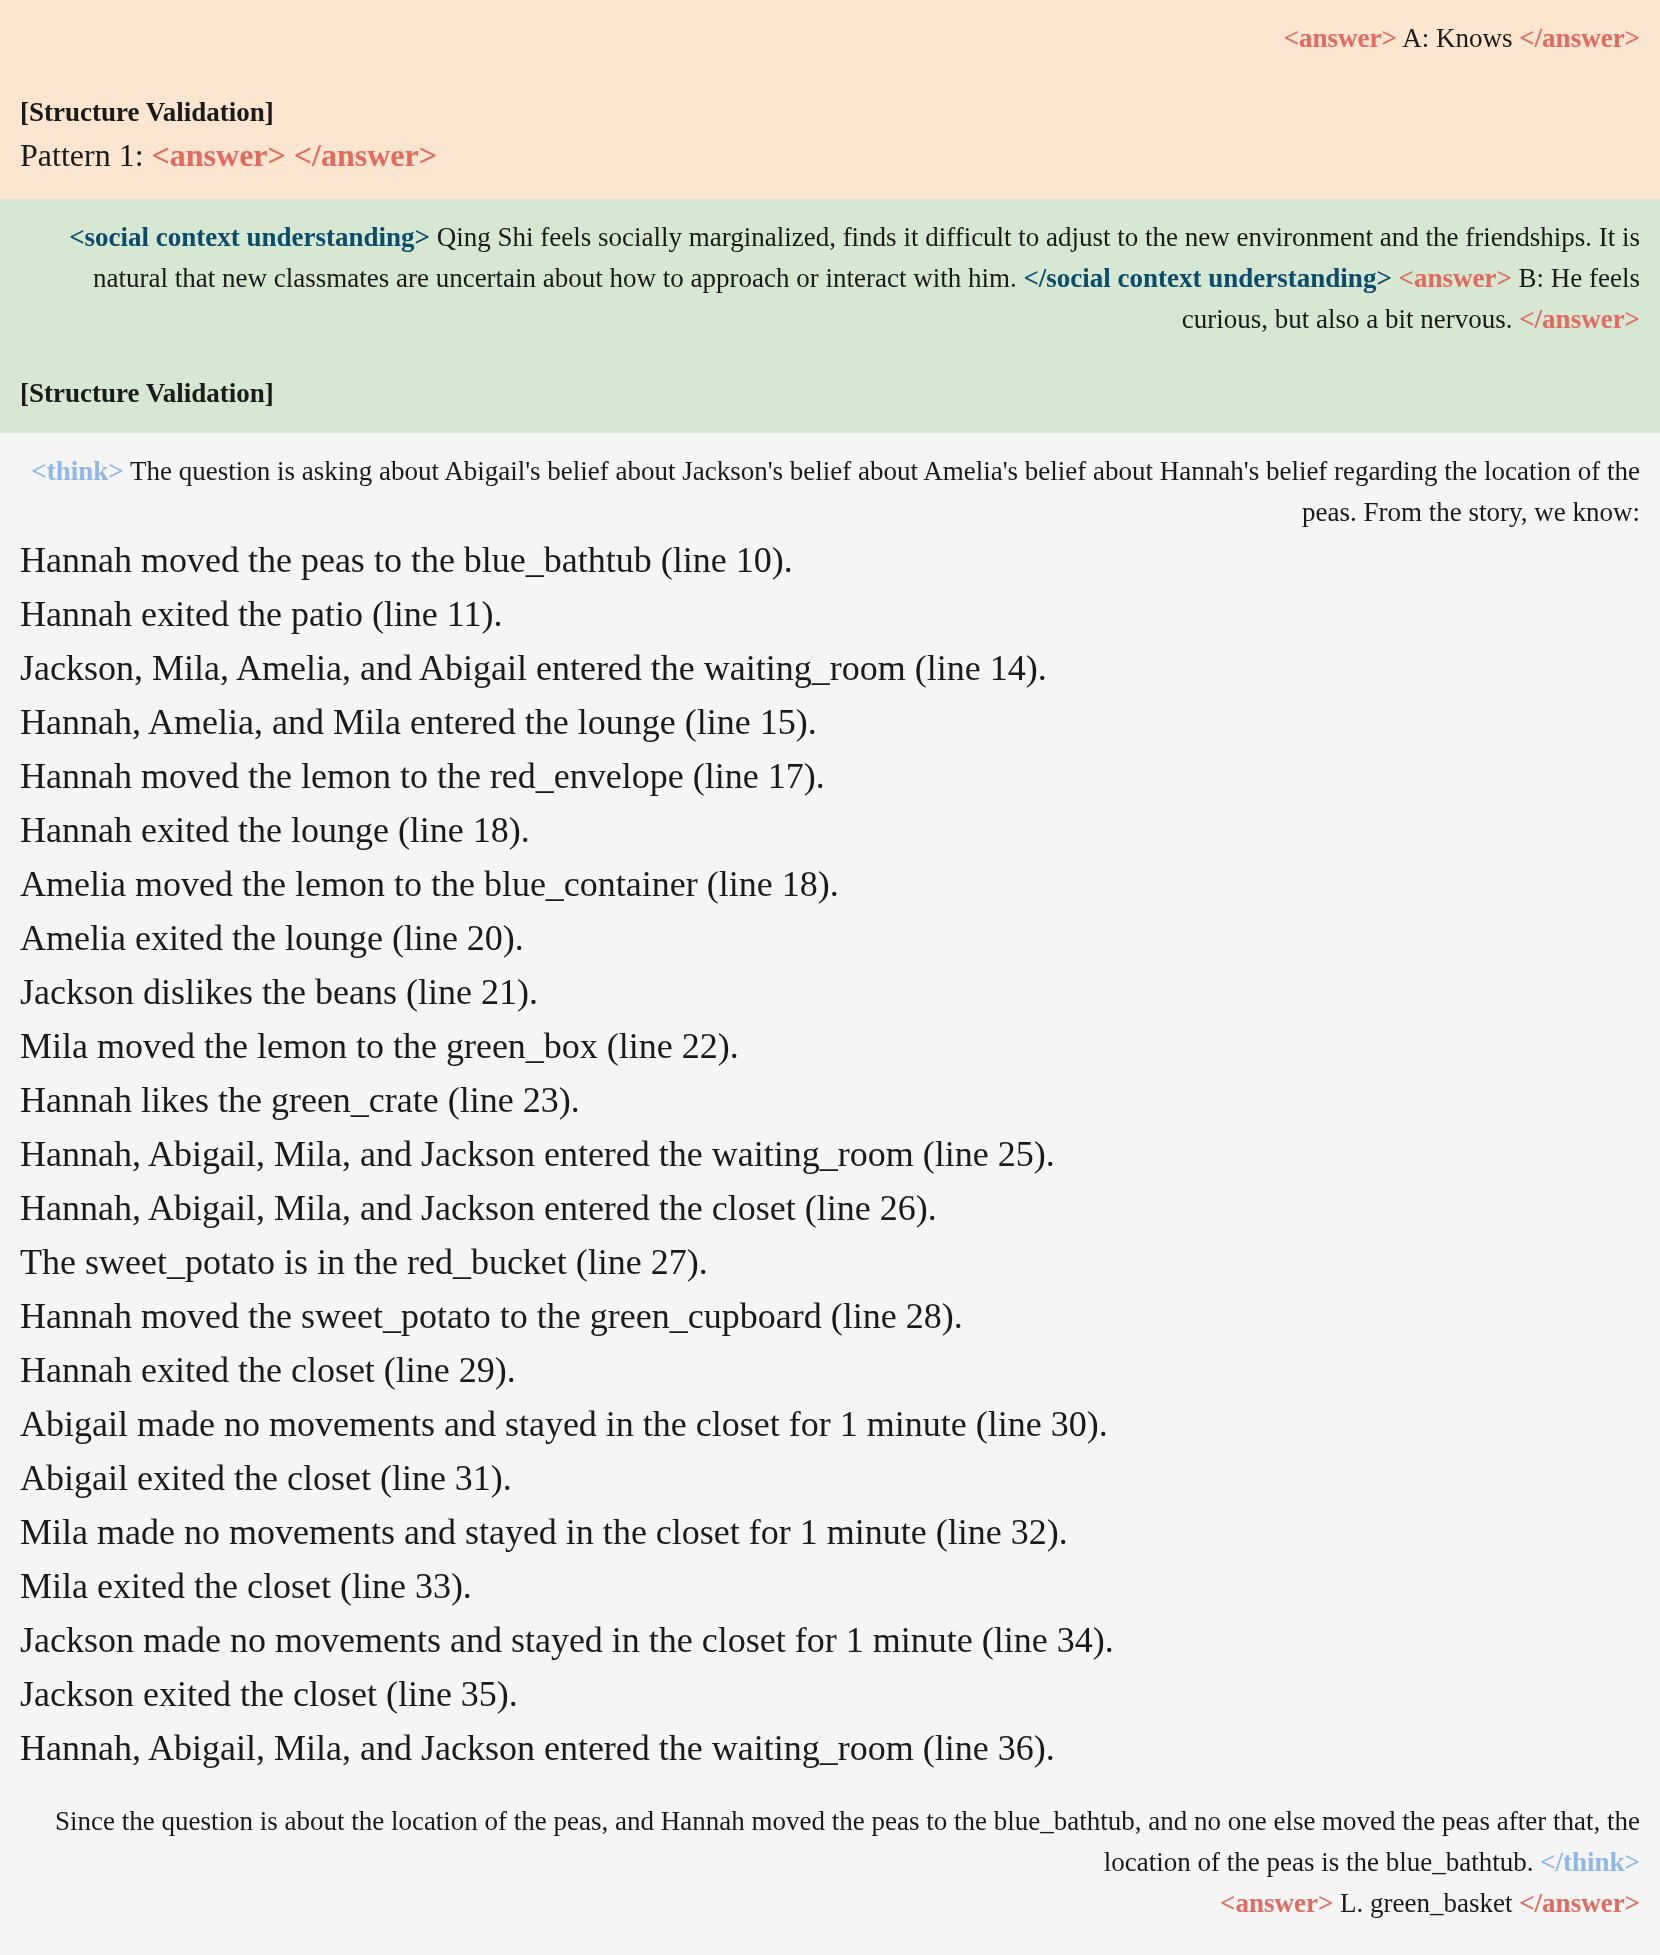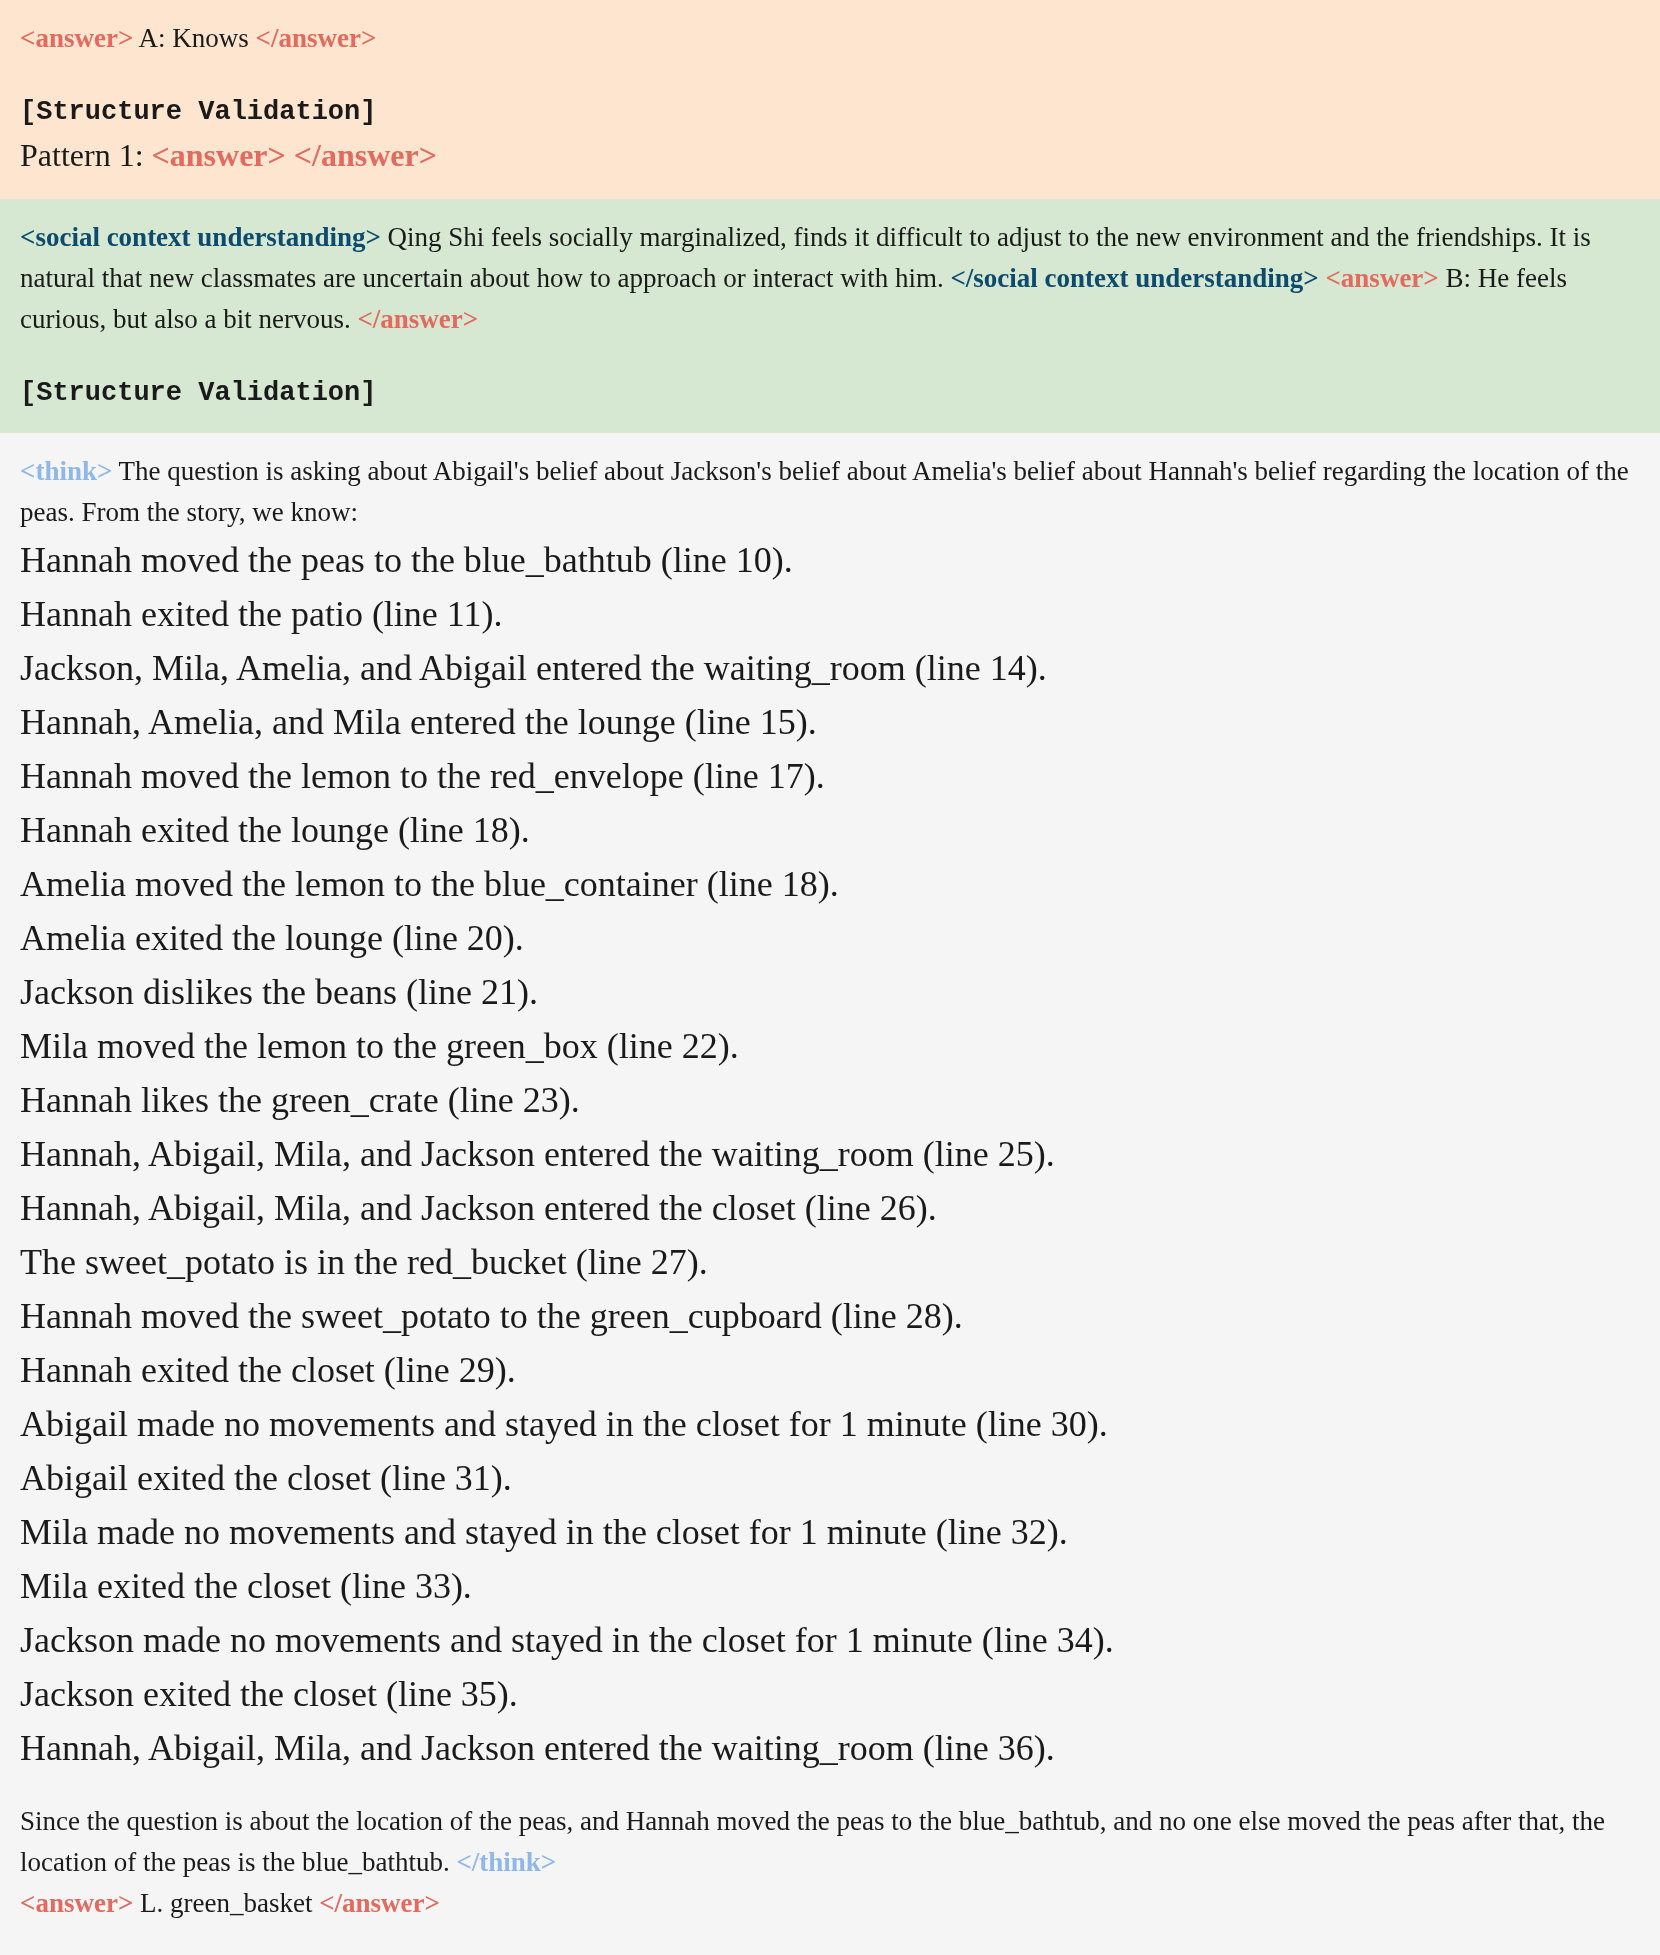--- a/index.html
+++ b/index.html
@@ -25,35 +25,34 @@
     background: #d6e8d1;
   }
   .block-think {
     background: #f5f5f5;
   }
 
   .para {
     font-size: 27px;
     line-height: 1.52;
     margin: 0;
-    text-align: left;
+    text-align: right;
   }
   .para + .para {
     margin-top: 0;
   }
 
   .spacer-lg { height: 34px; }
   .spacer-md { height: 26px; }
 
   .sv-title {
     font-size: 27px;
     font-weight: bold;
     line-height: 1.45;
     margin: 0;
-    font-family: Liberation Mono, monospace;
   }
   .sv-pattern {
     font-size: 32px;
     line-height: 1.45;
     margin: 0;
   }
 
   .tag-answer {
     color: #e26a5e;
     font-weight: bold;

